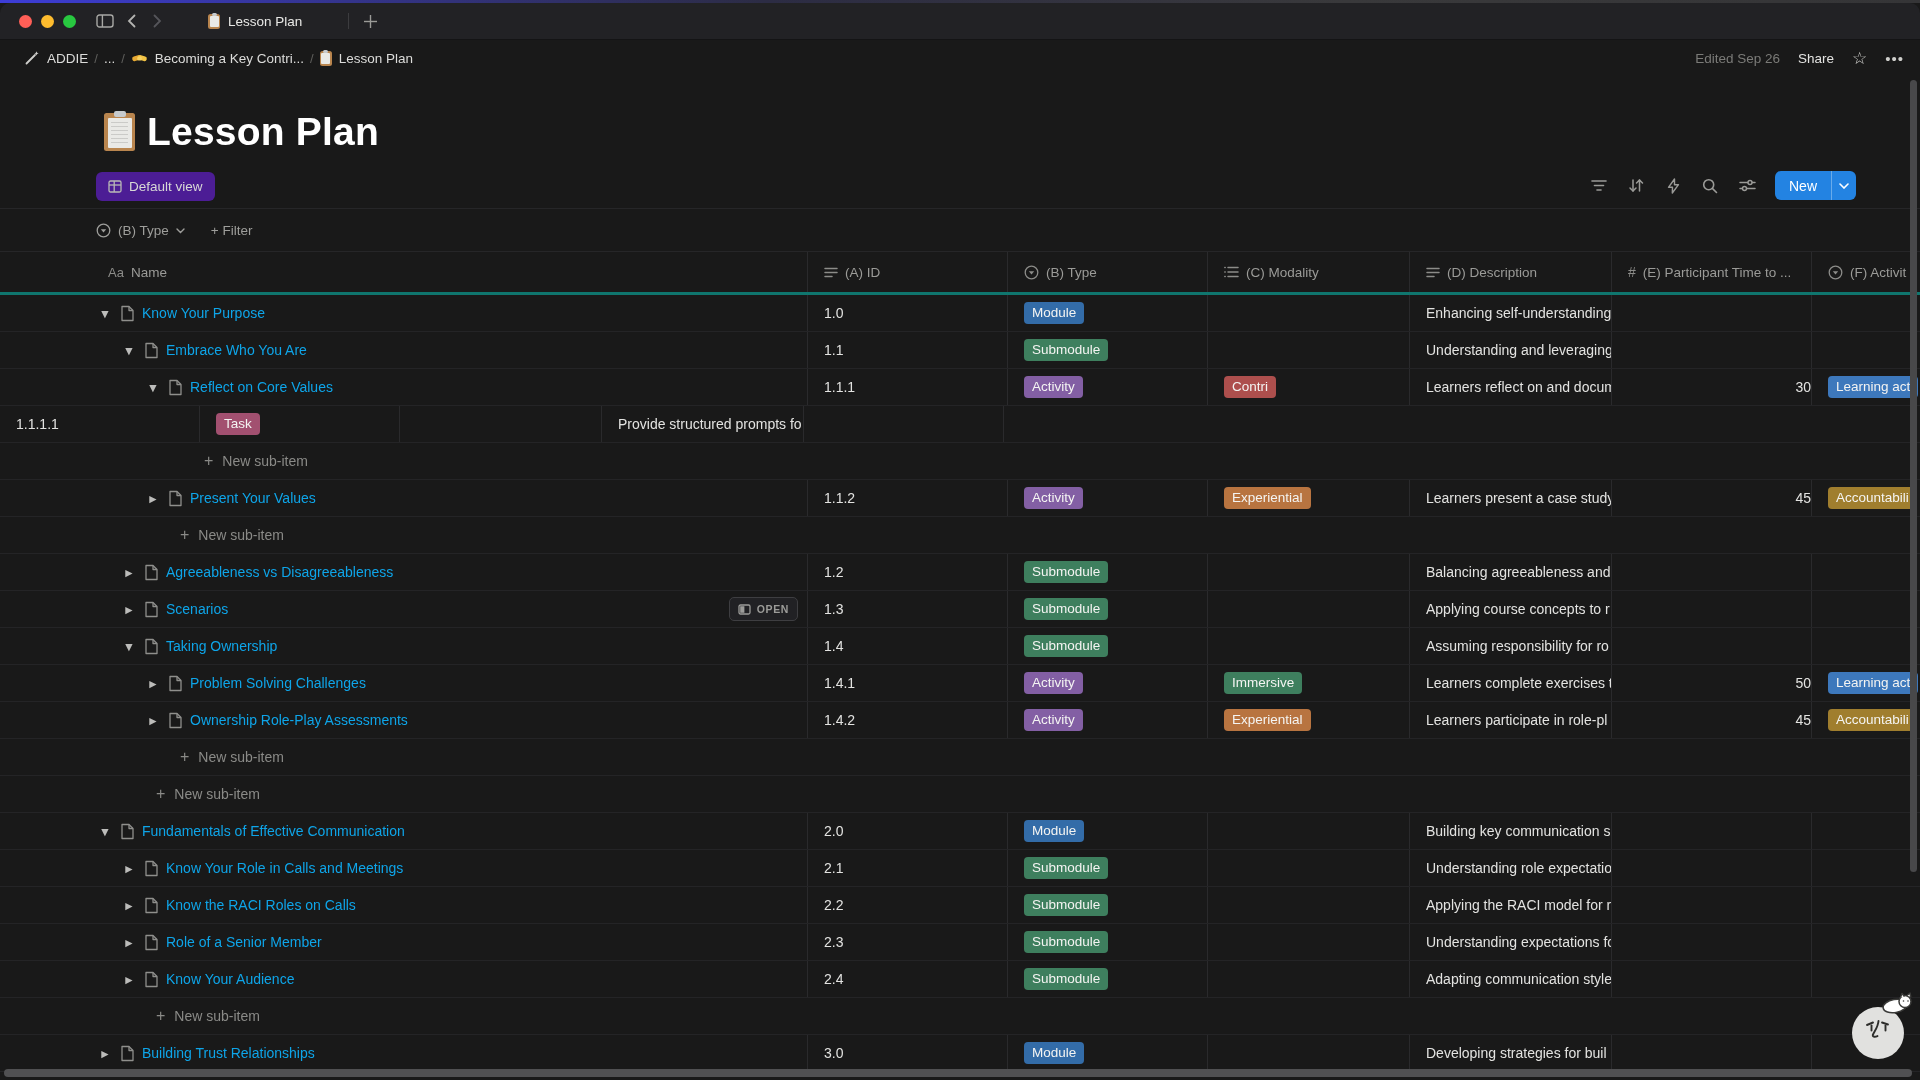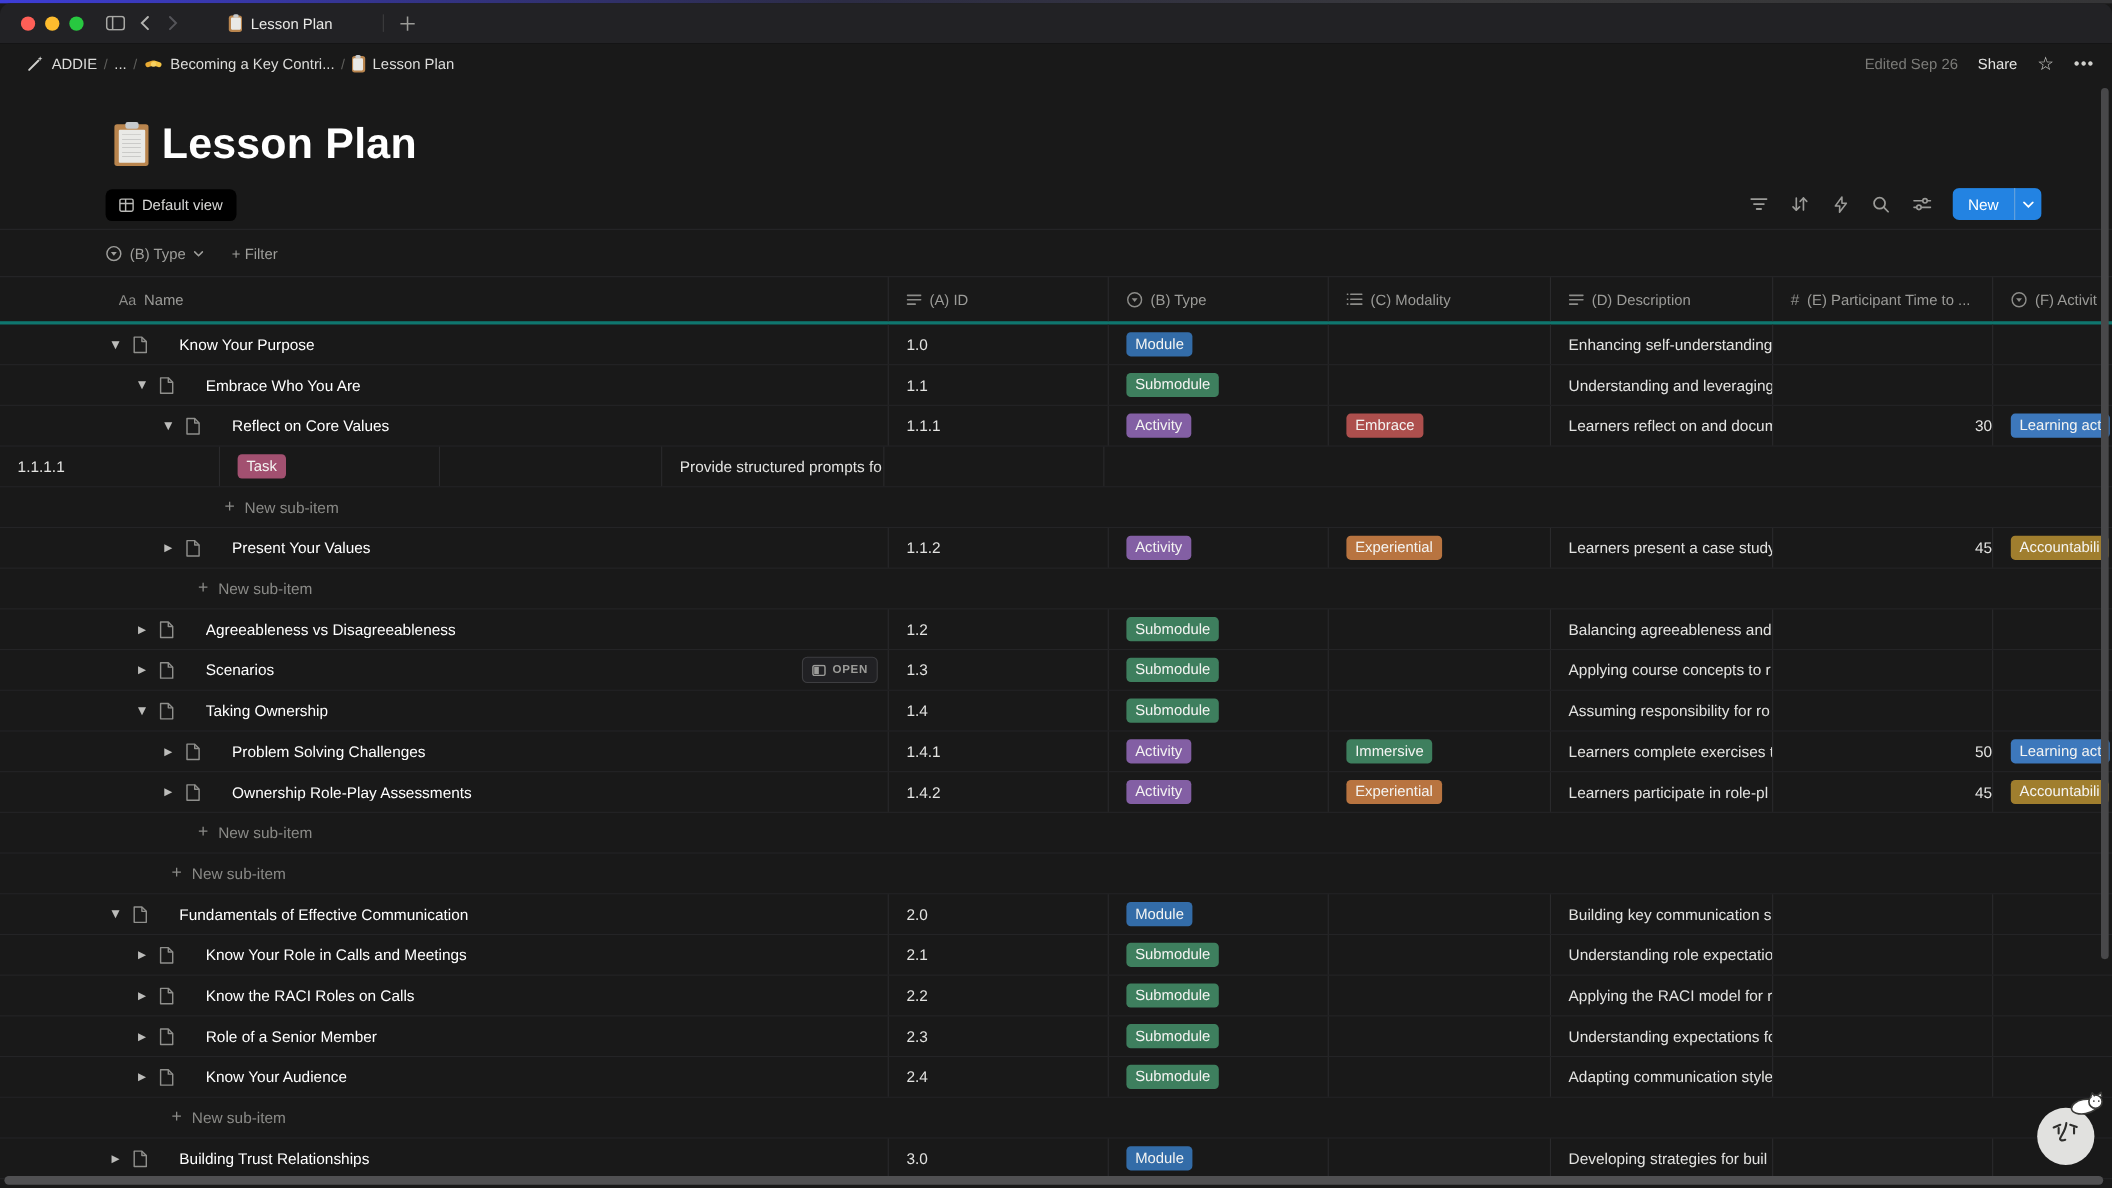--- a/index.html
+++ b/index.html
@@ -33,21 +33,21 @@
   svg { display:block; }
   .clipboard { position:relative; background:#b9854e; border-radius:2.5px; }
   .clipboard .paper { position:absolute; background:#e9e9e6; border-radius:1px; }
   .clipboard .clip { position:absolute; background:#c6cacd; border-radius:2px; }
   .clipboard .lines { position:absolute; background:repeating-linear-gradient(#bdbdbb 0 1px,transparent 1px 4px); opacity:.7; }
 
   
   .title-row { position:absolute; top:110px; left:104px; display:flex; align-items:center; gap:12px; }
   .page-title { font-size:39px; font-weight:700; color:#ffffff; letter-spacing:.2px; }
   .views-row { position:absolute; top:170px; left:96px; width:1728px; height:32px; display:flex; align-items:center; }
-  .view-pill { display:flex; align-items:center; gap:7px; background:#000000; border-radius:6px; height:29px; padding:0 12px; color:#d8d8d6; font-size:13.5px; font-weight:500; }
+  .view-pill { display:flex; align-items:center; gap:7px; background:#4c1d95; border-radius:6px; height:29px; padding:0 12px; color:#d8d8d6; font-size:13.5px; font-weight:500; }
   .toolbar { position:absolute; top:171px; left:1586px; display:flex; align-items:center; gap:11px; }
   .tool-ic { width:26px; height:26px; display:flex; align-items:center; justify-content:center; color:#9b9b98; }
   .new-btn { display:flex; align-items:stretch; height:29px; border-radius:6px; overflow:hidden; margin-left:4px; }
   .new-main { background:#2383e2; color:#fff; font-size:14px; font-weight:500; display:flex; align-items:center; padding:0 14px; }
   .new-chev { background:#2383e2; border-left:1px solid rgba(255,255,255,.32); display:flex; align-items:center; padding:0 7px; }
 
   .hdiv { position:absolute; left:0; width:1920px; height:1px; background:#262628; }
 
   
   .filter-row { position:absolute; top:210px; left:96px; height:41px; display:flex; align-items:center; gap:26px; }
@@ -63,21 +63,21 @@
 
   #tbody { position:absolute; top:295px; left:0; width:1920px; }
   .trow { position:relative; display:flex; height:37px; border-bottom:1px solid #242426; }
   .cell { display:flex; align-items:center; overflow:hidden; white-space:nowrap; padding-left:16px; border-right:1px solid #2a2a2c; font-size:14px; color:#e3e3e1; }
   .cell:last-child { border-right:none; }
   .cell.c-name { padding-left:108px; }
   .namecell { display:flex; align-items:center; width:100%; padding-left:12px; }
   .cell.c-name { padding-left:96px; padding-right:0; }
   .toggle { width:18px; margin-right:6px; font-size:9.5px; color:#bcbcba; text-align:center; flex:none; font-family:"DejaVu Sans",sans-serif; }
   .pgicon { margin-right:7px; flex:none; }
-  .rowname { font-weight:500; color:#ffffff; overflow:hidden; text-overflow:clip;margin-left:21px; }
+  .rowname { font-weight:500; color:#0ea5e9; overflow:hidden; text-overflow:clip; }
   .cell.c-time { justify-content:flex-end; padding-left:0; }
   .badge { display:inline-block; padding:3px 8px 4px; border-radius:4px; font-size:13.5px; color:#f4f4f2; line-height:1.15; flex:none; }
   .trow.newrow { border-bottom:1px solid #242426; }
   .newlabel { display:flex; align-items:center; gap:9px; color:#8a8a87; font-size:14px; }
   .newplus { font-size:16px; color:#8a8a87; }
 
   .open-btn { margin-left:auto; margin-right:9px; display:flex; align-items:center; gap:6px; border:1px solid #3e3e41; background:#212124; border-radius:5px; height:24px; padding:0 8px; color:#9c9c99; font-size:10.5px; font-weight:600; letter-spacing:.6px; flex:none; }
 
   
   .hscroll { position:absolute; left:4px; bottom:3px; width:1908px; height:8px; background:#505052; border-radius:4px; }
@@ -355,21 +355,21 @@
             </svg>
           </span>
           <span class="rowname">Reflect on Core Values</span>
         </div>
       </div>
       <div class="cell c-id">1.1.1</div>
       <div class="cell c-type">
         <span class="badge" style="background: rgb(131, 95, 164);">Activity</span>
       </div>
       <div class="cell c-mod">
-        <span class="badge" style="background: rgb(173, 79, 77);">Embrace</span>
+        <span class="badge" style="background: rgb(173, 79, 77);">Contri</span>
       </div>
       <div class="cell c-desc">Learners reflect on and docum</div>
       <div class="cell c-time">30</div>
       <div class="cell c-act">
         <span class="badge" style="background: rgb(61, 120, 188);">Learning act</span>
       </div>
     </div>
     <div class="trow">
       <div class="cell c-id">1.1.1.1</div>
       <div class="cell c-type">

